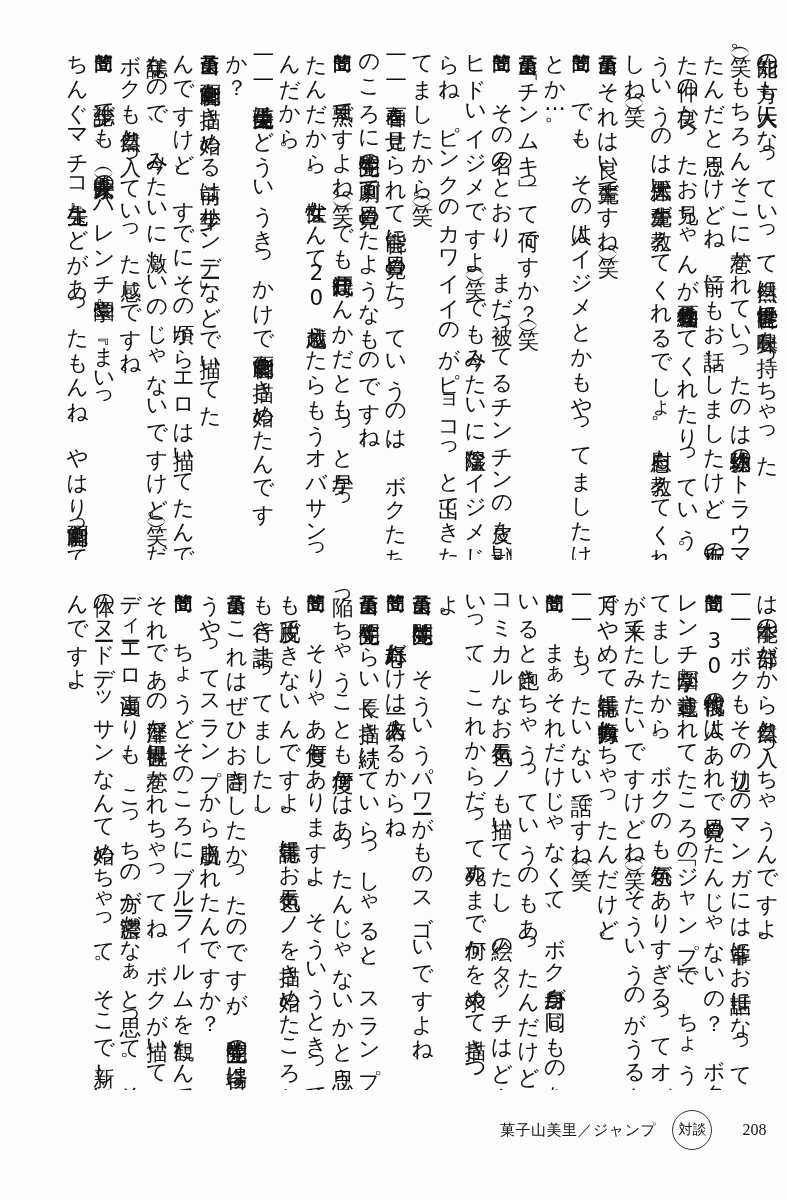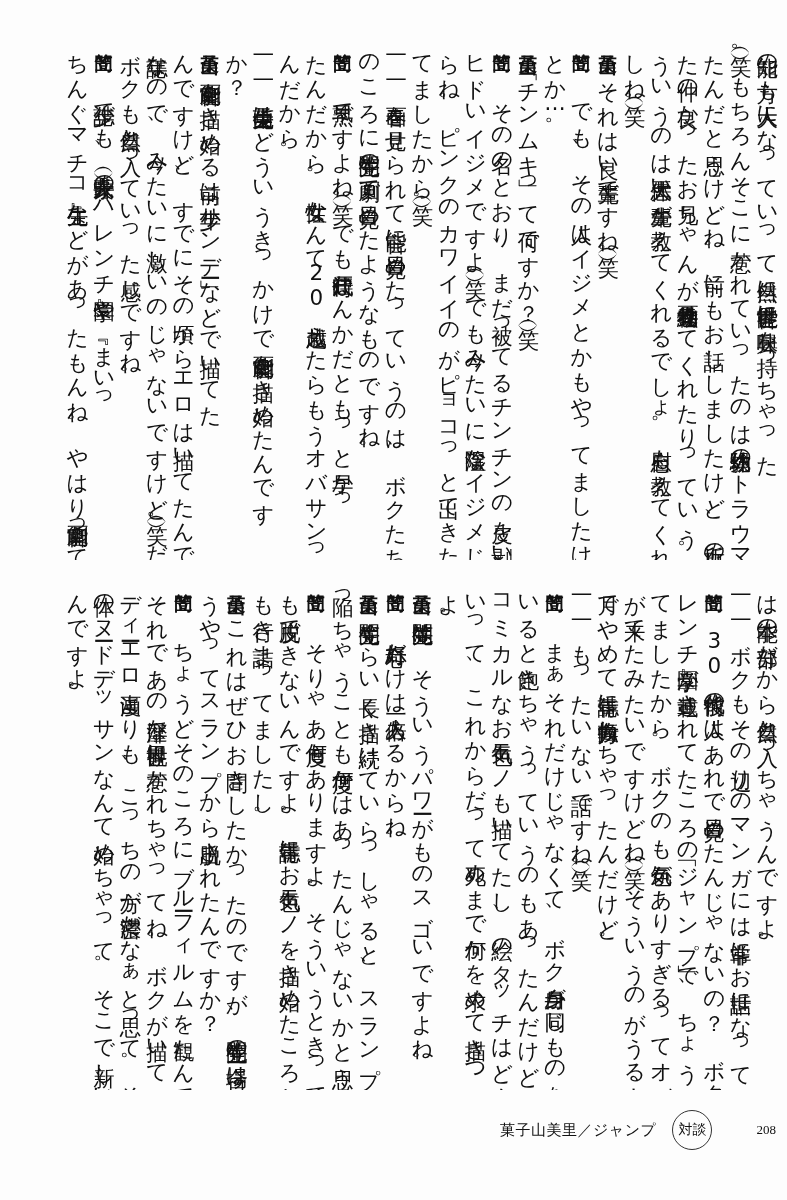--- a/index.html
+++ b/index.html
@@ -24,21 +24,21 @@
   .col .spk-narrow { margin-bottom: 24px; }
   .footer {
     position: absolute; top: 1110px; left: 500px; width: 280px; height: 40px;
     display: flex; align-items: center; font-family: "DejaVu Serif", serif;
   }
   .footer .names { font-size: 15px; letter-spacing: 0.5px; }
   .footer .badge {
     margin-left: 16px; width: 38px; height: 38px; border: 1px solid #333; border-radius: 50%;
     display: flex; align-items: center; justify-content: center; font-size: 14px;
   }
-  .footer .page { margin-left: 44px; font-size: 13px; font-family: "Liberation Serif", serif; }
+  .footer .page { margin-left: 30px; font-size: 16px; font-family: "Liberation Serif", serif; }
 </style>
 </head>
 <body>
 
 <div class="block top" id="top-block">
     <div class="col"><span>知能の方も大人になっていって自然に官能世界に興味を持っちゃった</span></div>
     <div class="col"><span>（笑）。もちろんそこに惹かれていったのは幼児体験のトラウマもあっ</span></div>
     <div class="col"><span>たんだと思うけどね。前にもお話ししましたけど、近所の料亭に住んで</span></div>
     <div class="col"><span>た仲の良かったお兄ちゃんが春画絵巻物見せてくれたりっていう。そ</span></div>
     <div class="col"><span>ういうのは大体悪い先輩が教えてくれるでしょ。自慰も教えてくれた</span></div>

